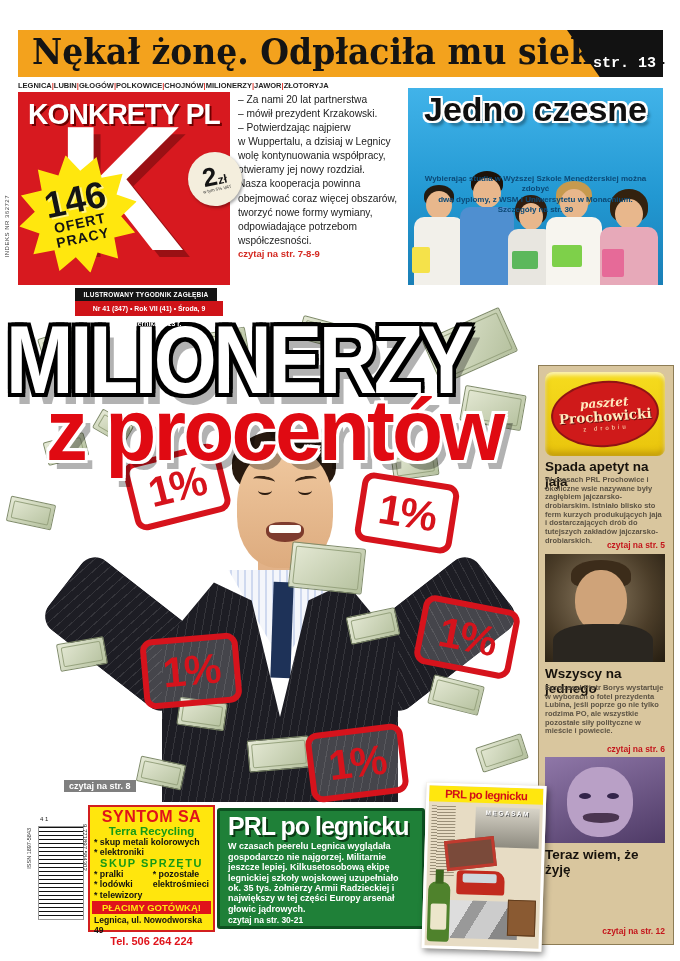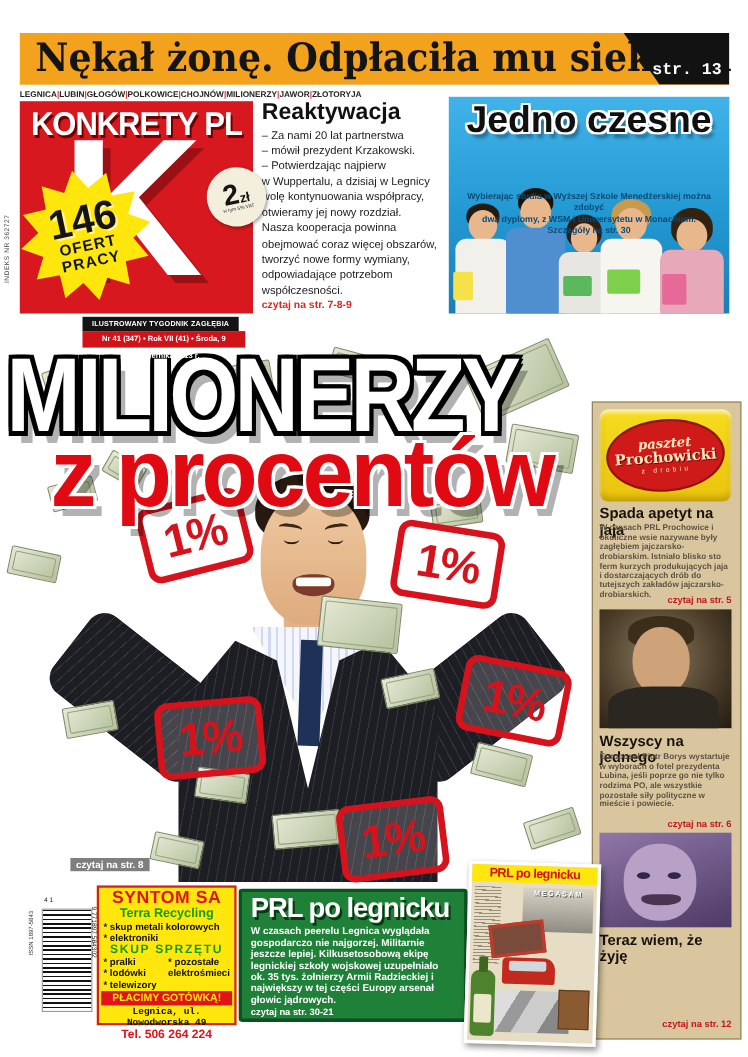--- a/index.html
+++ b/index.html
@@ -133,21 +133,21 @@
 
   #syntom{left:88px;top:805px;width:127px;height:127px;background:#ffe60d;border:2px solid #d21f1f;
     padding:2px 4px;box-sizing:border-box;z-index:5;}
   #sy-name{text-align:center;color:#e0131b;font-weight:900;font-size:16px;line-height:1;letter-spacing:.5px;}
   #sy-sub{text-align:center;color:#169a16;font-weight:900;font-size:11.5px;line-height:1.05;}
   .sy-item{font-weight:900;font-size:8.8px;color:#111;line-height:1.15;}
   #sy-h2{text-align:center;color:#169a16;font-weight:900;font-size:11px;letter-spacing:1.5px;line-height:1.1;}
   #sy-cols{display:flex;justify-content:space-between;}
   #sy-pay{background:#e0131b;color:#ffe60d;font-weight:900;font-size:9.5px;text-align:center;
     padding:1px 0;margin:1px -2px;}
-  #sy-addr{text-align:center;font-weight:900;font-size:8.6px;color:#111;line-height:1.2;font-family:Liberation Mono, monospace;}
+  #sy-addr{font-weight:900;font-size:8.6px;color:#111;line-height:1.2;}
   #sy-phone{text-align:center;font-weight:900;font-size:11px;color:#e0131b;line-height:1.1;}
 
   #prlbox{left:217px;top:808px;width:208px;height:121px;background:#1f8038;border:3px solid #0d5120;
     border-radius:3px;padding:2px 8px;box-sizing:border-box;z-index:5;}
   #prl-title{font-size:25px;font-weight:900;color:#fff;line-height:1.05;letter-spacing:-1px;
     text-shadow:2px 2px 0 #0a3a14;}
   #prl-body{margin-top:2px;font-size:9px;line-height:1.16;font-weight:bold;color:#fff;}
   #prl-read{margin-top:1px;font-size:8.5px;font-weight:bold;color:#fff;}
 
   #collage{left:424px;top:784px;width:114px;height:160px;transform:rotate(1.8deg);background:#e7dcc4;
@@ -208,21 +208,20 @@
       <div class="burst-line">PRACY</div>
     </div>
     <div class="abs" id="price">
       <div id="price-amount"><span>2</span><span class="cur">zł</span></div>
       <div id="price-note">w tym 5% VAT</div>
     </div>
   </div>
   <div class="abs" id="indeks">INDEKS NR 362727</div>
 
   <div class="abs" id="reakt">
-    <div id="reakt-title">Reaktywacja</div>
     <div id="reakt-body">– Za nami 20 lat partnerstwa
 – mówił prezydent Krzakowski.
 – Potwierdzając najpierw
 w Wuppertalu, a dzisiaj w Legnicy
 wolę kontynuowania współpracy,
 otwieramy jej nowy rozdział.
 Nasza kooperacja powinna
 obejmować coraz więcej obszarów,
 tworzyć nowe formy wymiany,
 odpowiadające potrzebom

